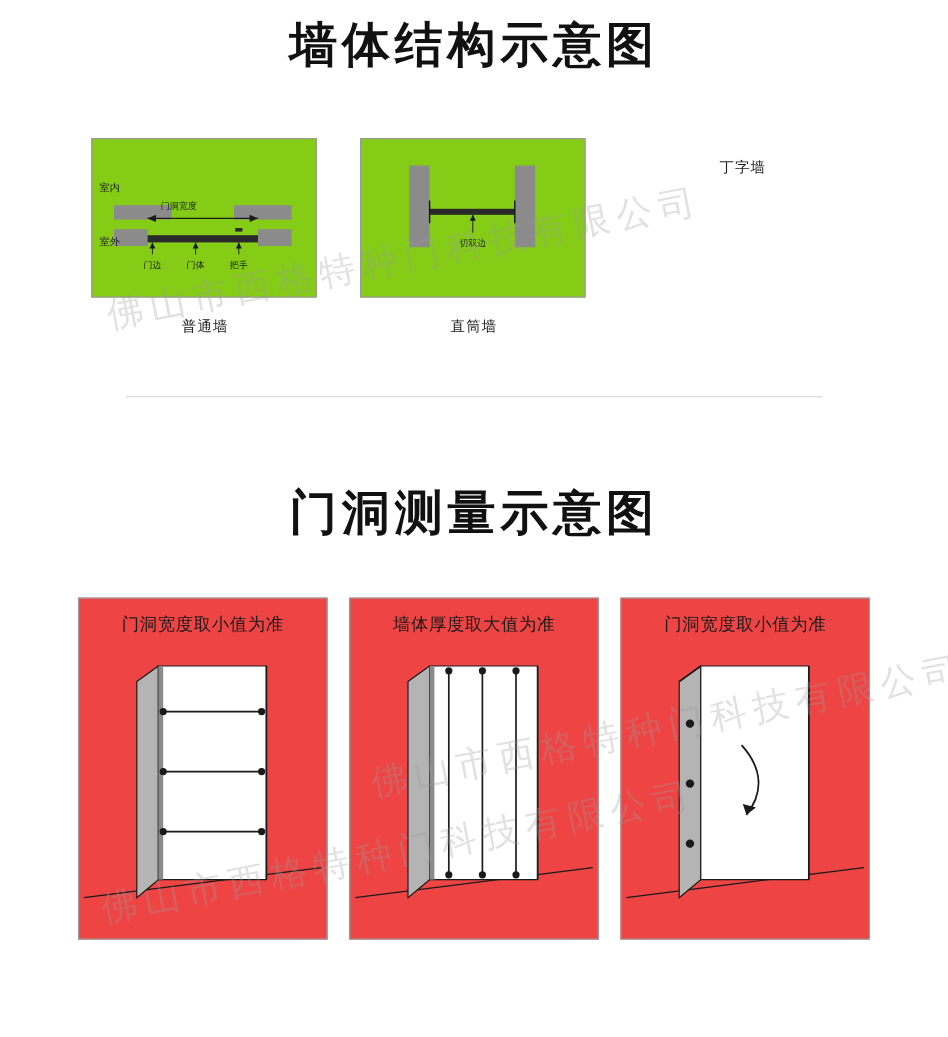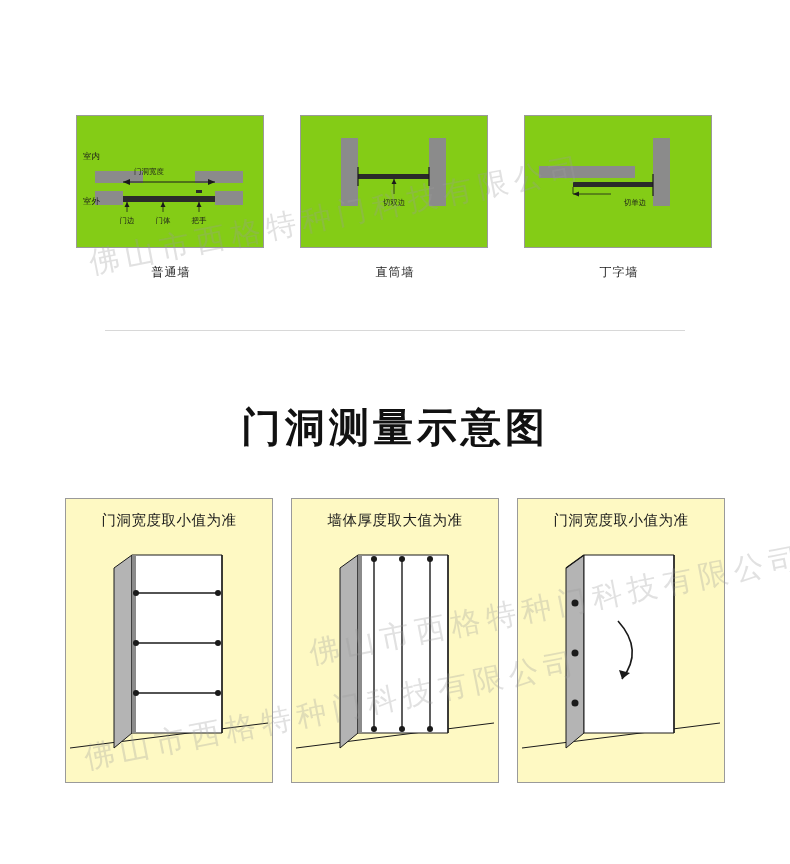--- a/index.html
+++ b/index.html
@@ -80,21 +80,21 @@
     width: 790px;
     display: flex;
     justify-content: center;
     gap: 18px;
   }
   .measure-cell {
     width: 208px;
     height: 285px;
     border: 1px solid #9a9a9a;
     box-sizing: border-box;
-    background: #fef9c3;
+    background: #ef4444;
     position: relative;
   }
   .measure-label {
     position: absolute;
     top: 12px;
     left: 0;
     width: 100%;
     text-align: center;
     font-size: 14.5px;
     color: #1a1a1a;
@@ -119,20 +119,21 @@
   }
   #wm-1 { top: 195px; left: 85px; }
   #wm-2 { top: 585px; left: 305px; }
   #wm-3 { top: 690px; left: 80px; }
 </style>
 </head>
 <body>
 
 <div class="page">
 
+  <div id="title-wall" class="section-title">墙体结构示意图</div>
 
   <div class="wall-row">
 
     <div class="wall-cell">
       <div class="wall-box">
         <svg width="186" height="131" viewBox="0 0 186 131">
 
           <rect x="18" y="55" width="48" height="12" fill="#8b8b8b"></rect>
           <rect x="18" y="75" width="28" height="14" fill="#8b8b8b"></rect>
 
@@ -175,32 +176,20 @@
           <line x1="128" y1="51" x2="128" y2="70" stroke="#1a1a1a" stroke-width="1.2"></line>
           <line x1="93" y1="63" x2="93" y2="78" stroke="#1a1a1a" stroke-width="0.8"></line>
           <path d="M93,63 l-2.5,5 l5,0 z" fill="#1a1a1a"></path>
           <text x="93" y="89" font-size="7.5" fill="#1a1a1a" text-anchor="middle" font-family="DejaVu Sans, sans-serif">切双边</text>
         </svg>
       </div>
       <div class="wall-caption">直筒墙</div>
     </div>
 
     <div class="wall-cell">
-      <div class="wall-box">
-        <svg width="186" height="131" viewBox="0 0 186 131">
-          <rect x="128" y="22" width="17" height="68" fill="#8b8b8b"></rect>
-          <rect x="14" y="50" width="96" height="12" fill="#8b8b8b"></rect>
-          <rect x="48" y="66" width="80" height="5" fill="#2a2a2a"></rect>
-          <line x1="128" y1="58" x2="128" y2="80" stroke="#1a1a1a" stroke-width="1.2"></line>
-          <line x1="48" y1="71" x2="48" y2="78" stroke="#1a1a1a" stroke-width="0.8"></line>
-          <line x1="48" y1="78" x2="86" y2="78" stroke="#1a1a1a" stroke-width="0.8"></line>
-          <path d="M48,78 l6,-2.5 l0,5 z" fill="#1a1a1a"></path>
-          <text x="110" y="89" font-size="7.5" fill="#1a1a1a" text-anchor="middle" font-family="DejaVu Sans, sans-serif">切单边</text>
-        </svg>
-      </div>
       <div class="wall-caption">丁字墙</div>
     </div>
   </div>
 
   <div class="divider"></div>
 
   <div id="title-measure" class="section-title">门洞测量示意图</div>
 
   <div class="measure-row">
 

